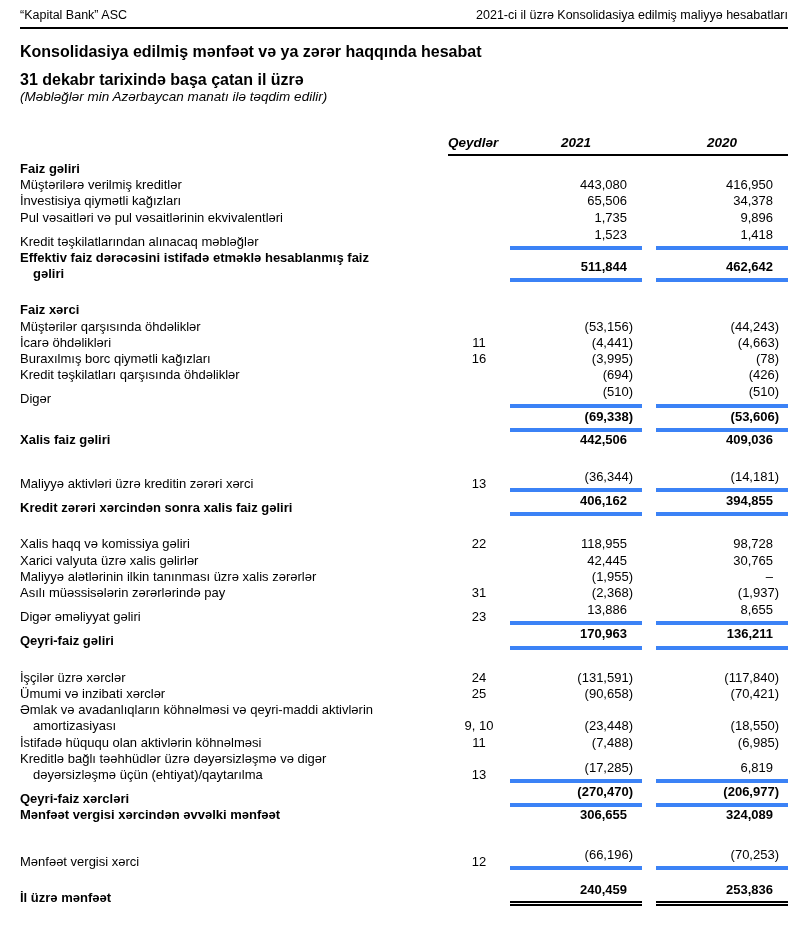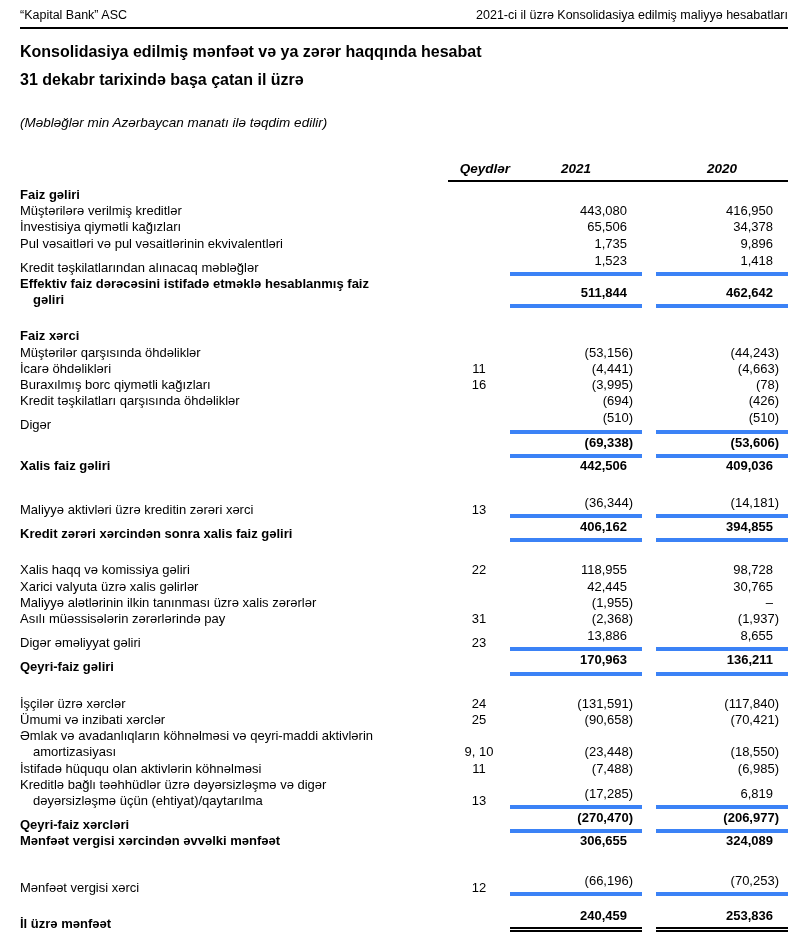--- a/index.html
+++ b/index.html
@@ -10,29 +10,29 @@
   }
   .page { width:800px; height:764px; padding:7px 12px 0 20px; }
 
   
   .runhead { display:flex; justify-content:space-between; align-items:flex-end;
              font-size:12.5px; padding-bottom:4px; border-bottom:2px solid #000; }
 
   
   .title { font-size:16px; font-weight:bold; margin-top:15px; }
   .subtitle { font-size:16px; font-weight:bold; margin-top:12px; }
-  .curnote { font-style:italic; font-size:13.5px; margin-top:26px; }
+  .curnote { font-style:italic; font-size:13.5px; margin-top:0; }
 
   
   .tbl { margin-top:30px; }
   .thead { display:flex; align-items:flex-end; }
   .thead .lblspace { flex:1; }
   .hgroup { display:flex; border-bottom:2.5px solid #000; padding-bottom:3px;
             font-weight:bold; font-style:italic; font-size:13.5px; }
-  .hnote { width:62px; text-align:right; }
+  .hnote { width:62px; text-align:left; }
   .hval { width:132px; text-align:center; }
   .hgap { width:14px; }
 
   .rows { margin-top:5px; }
   .trow { display:flex; align-items:flex-end; min-height:16.2px; }
   .trow.bold { font-weight:bold; }
   .lbl { flex:1; white-space:pre-line; padding-left:13px; text-indent:-13px; }
   .note { width:62px; text-align:center; }
   .val { width:132px; text-align:right; }
   .gap { width:14px; }

